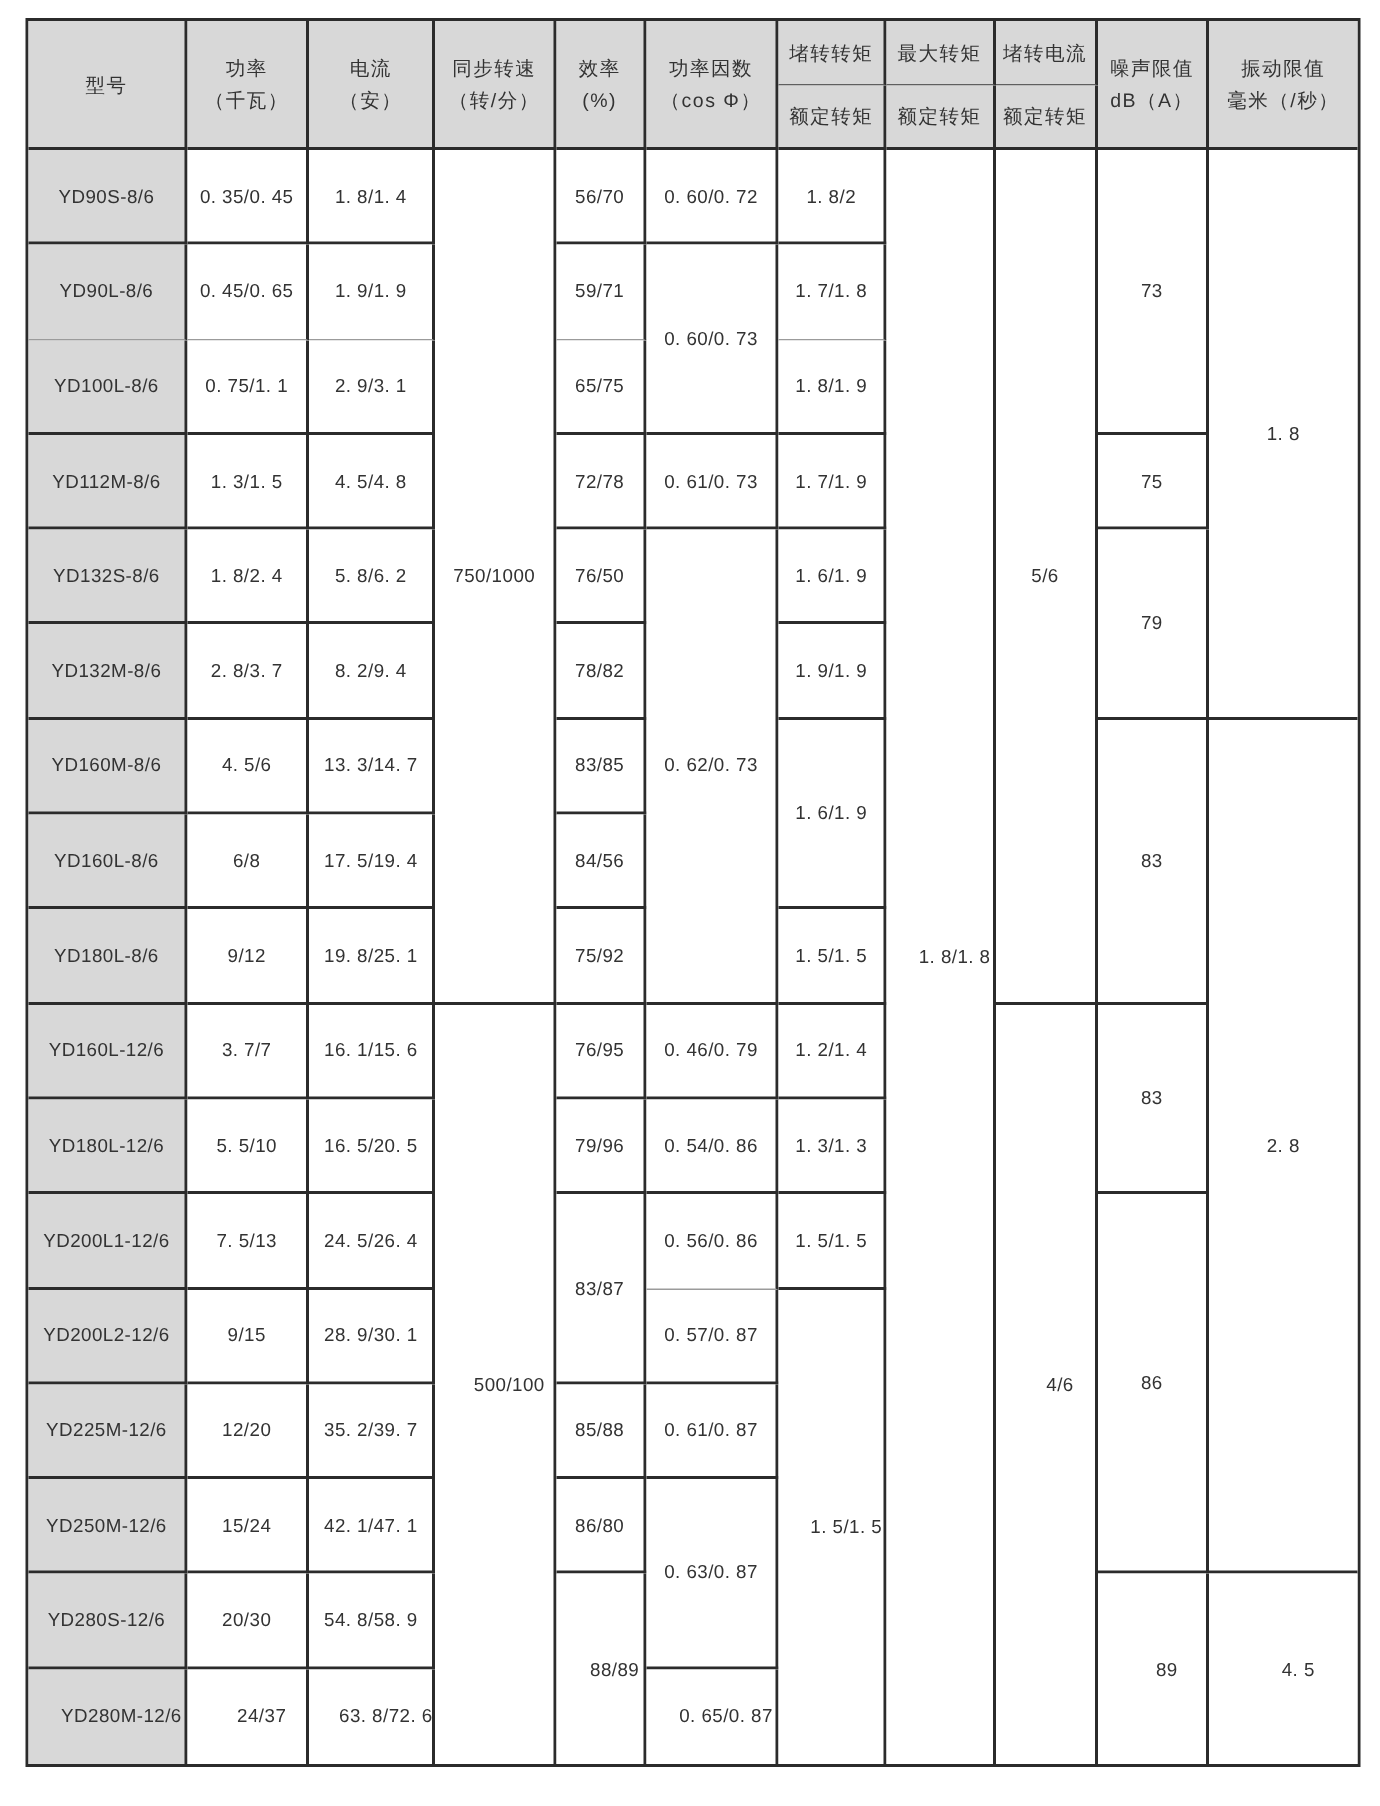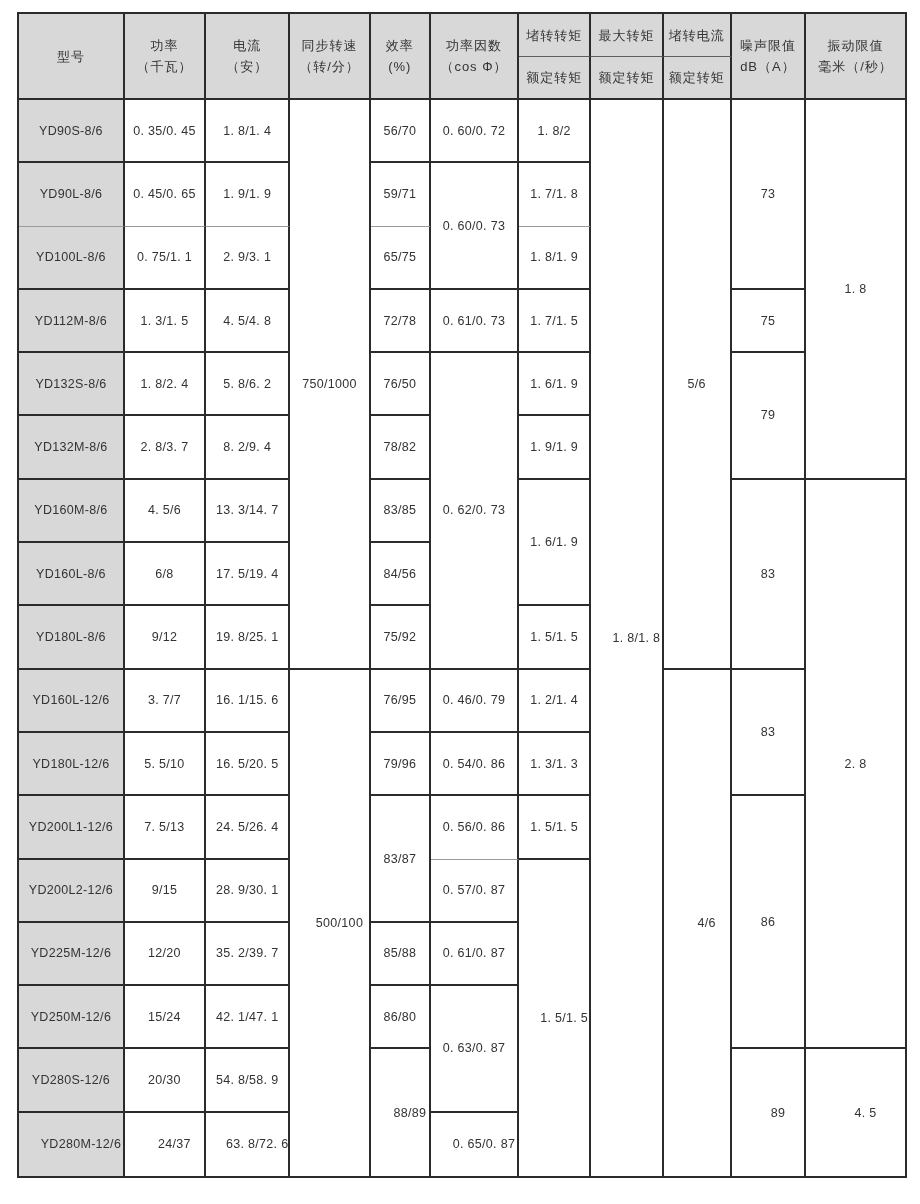--- a/index.html
+++ b/index.html
@@ -155,21 +155,21 @@
       <div class="cell" style="grid-area: 12 / 6 / 13;">0. 46/0. 79</div>
       <div class="cell" style="grid-area: 13 / 6 / 14;">0. 54/0. 86</div>
       <div class="cell bb-light" style="grid-area: 14 / 6 / 15;">0. 56/0. 86</div>
       <div class="cell" style="grid-area: 15 / 6 / 16;">0. 57/0. 87</div>
       <div class="cell" style="grid-area: 16 / 6 / 17;">0. 61/0. 87</div>
       <div class="cell" style="grid-area: 17 / 6 / 19;">0. 63/0. 87</div>
       <div class="cell no-bb" style="grid-area: 19 / 6 / 20;">0. 65/0. 87</div>
       <div class="cell" style="grid-area: 3 / 7 / 4;">1. 8/2</div>
       <div class="cell bb-light" style="grid-area: 4 / 7 / 5;">1. 7/1. 8</div>
       <div class="cell" style="grid-area: 5 / 7 / 6;">1. 8/1. 9</div>
-      <div class="cell" style="grid-area: 6 / 7 / 7;">1. 7/1. 5</div>
+      <div class="cell" style="grid-area: 6 / 7 / 7;">1. 7/1. 9</div>
       <div class="cell" style="grid-area: 7 / 7 / 8;">1. 6/1. 9</div>
       <div class="cell" style="grid-area: 8 / 7 / 9;">1. 9/1. 9</div>
       <div class="cell" style="grid-area: 9 / 7 / 11;">1. 6/1. 9</div>
       <div class="cell" style="grid-area: 11 / 7 / 12;">1. 5/1. 5</div>
       <div class="cell" style="grid-area: 12 / 7 / 13;">1. 2/1. 4</div>
       <div class="cell" style="grid-area: 13 / 7 / 14;">1. 3/1. 3</div>
       <div class="cell" style="grid-area: 14 / 7 / 15;">1. 5/1. 5</div>
       <div class="cell no-bb" style="grid-area: 15 / 7 / 20;">1. 5/1. 5</div>
       <div class="cell no-bb" style="grid-area: 3 / 8 / 20;">1. 8/1. 8</div>
       <div class="cell" style="grid-area: 3 / 9 / 12;">5/6</div>

